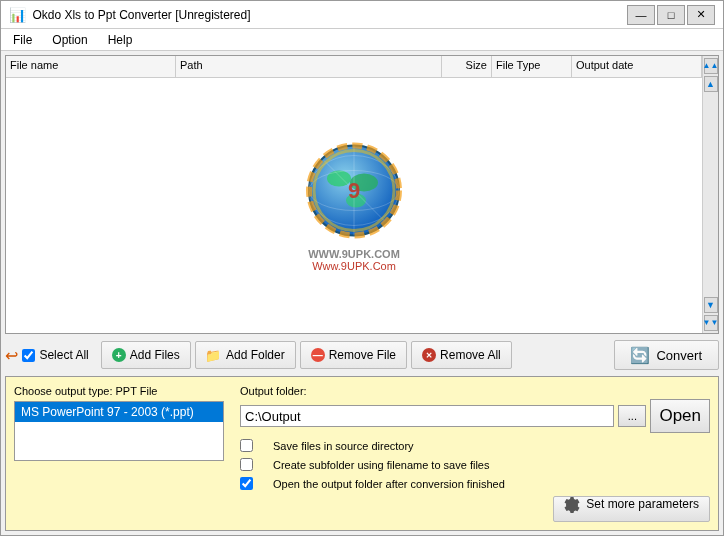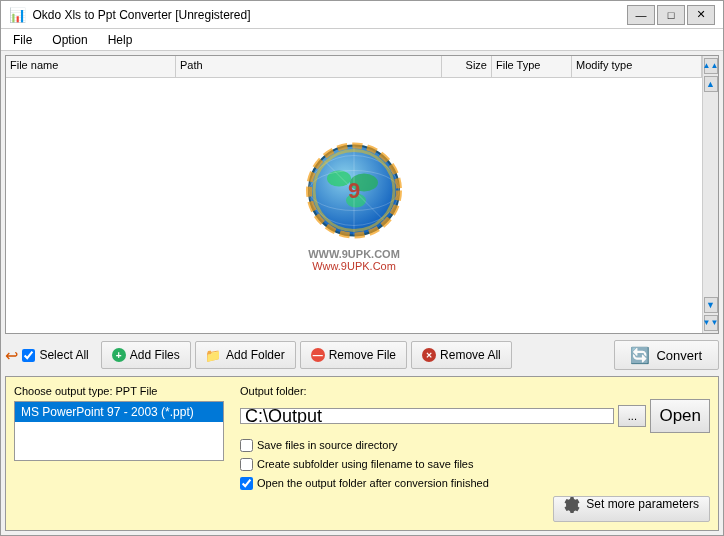--- a/index.html
+++ b/index.html
@@ -238,24 +238,24 @@
     .output-folder-label {
       font-size: 11px;
     }
     .output-folder-input-row {
       display: flex;
       gap: 4px;
       align-items: center;
     }
     .output-folder-input {
       flex: 1;
-      height: 16px;
+      height: 22px;
       border: 1px solid #999;
       padding: 0 4px;
-      font-size: 18px;
+      font-size: 13px;
       background: white;
     }
     .browse-btn {
       width: 28px;
       height: 22px;
       border: 1px solid #999;
       background: linear-gradient(to bottom, #f8f8f8, #e0e0e0);
       cursor: pointer;
       font-size: 11px;
       display: flex;
@@ -265,21 +265,22 @@
     .open-btn {
       height: 34px;
       padding: 0 8px;
       border: 1px solid #999;
       background: linear-gradient(to bottom, #f8f8f8, #e0e0e0);
       cursor: pointer;
       font-size: 17px;
     }
     .checkbox-row {
       display: flex;
-      gap: 4px;
+      align-items: center;
+      gap: 20px;
       font-size: 11px;
     }
     .checkbox-row input[type=checkbox] {
       margin: 0;
     }
     .params-row {
       display: flex;
       justify-content: flex-end;
       margin-top: auto;
     }
@@ -325,21 +326,21 @@
 
   <div class="main-content">
 
     <div class="file-list-container">
       <div class="file-list">
         <div class="file-list-header">
           <div class="col-header col-name">File name</div>
           <div class="col-header col-path">Path</div>
           <div class="col-header col-size">Size</div>
           <div class="col-header col-filetype">File Type</div>
-          <div class="col-header col-modify">Modify type</div>
+          <div class="col-header col-modify">Output date</div>
         </div>
         <div class="file-list-body">
 
           <div class="watermark">
             
             <svg class="watermark-globe" viewBox="0 0 100 100" xmlns="http://www.w3.org/2000/svg">
               <defs>
                 <radialGradient id="bg" cx="40%" cy="35%" r="60%">
                   <stop offset="0%" stop-color="#87ceeb"></stop>
                   <stop offset="100%" stop-color="#1565c0"></stop>

